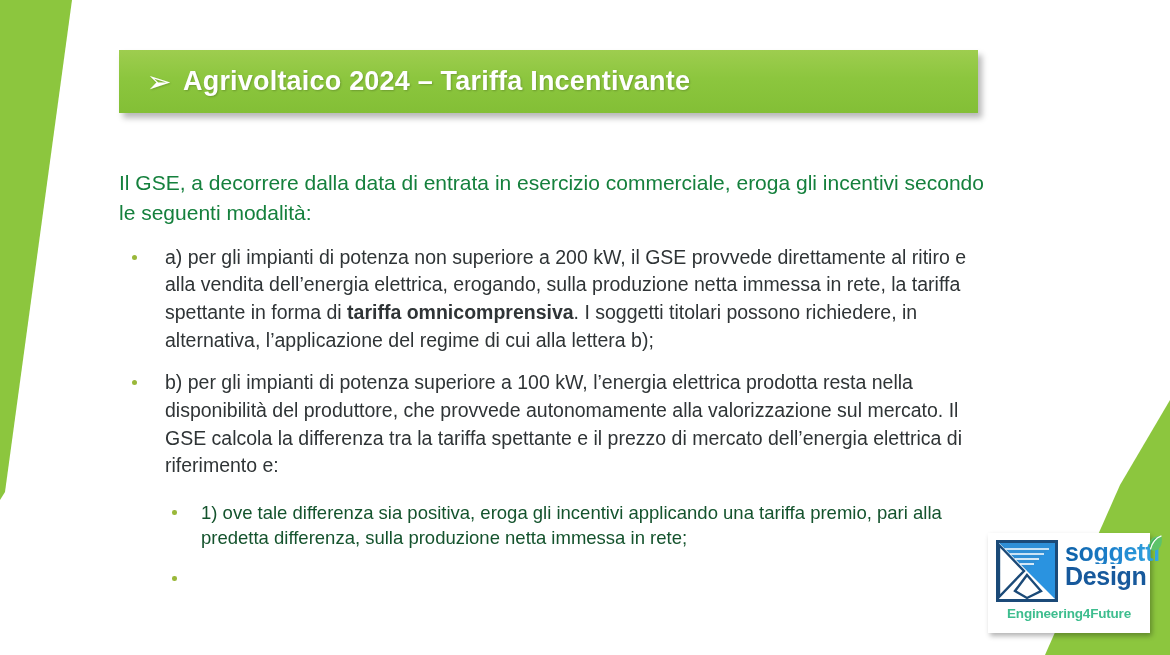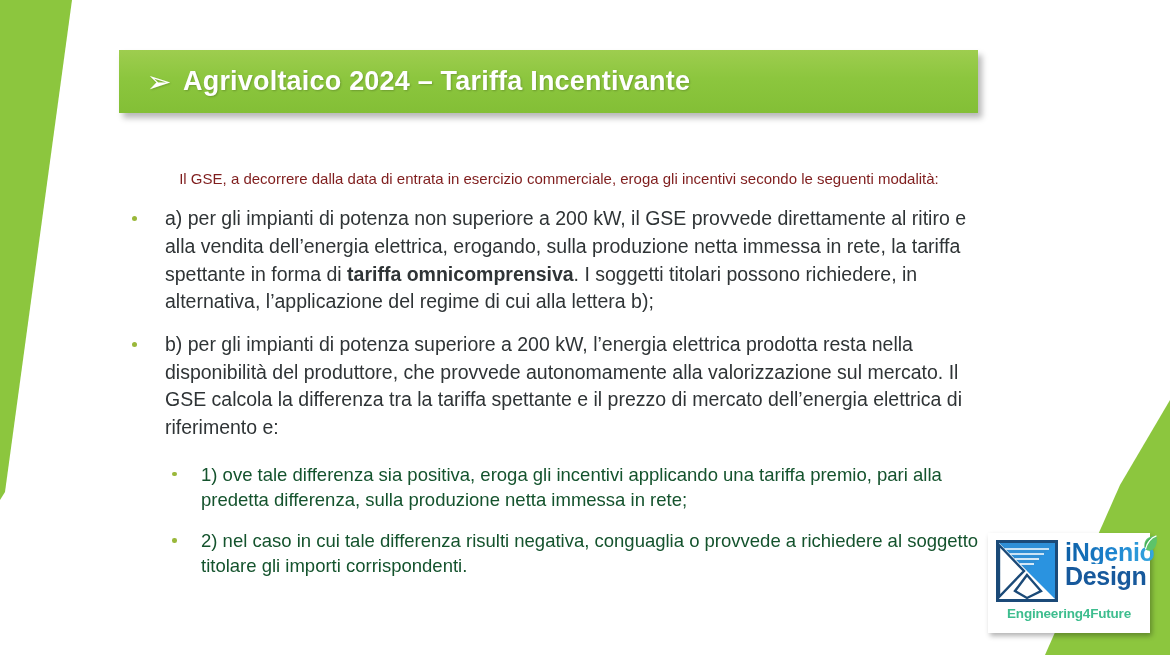--- a/index.html
+++ b/index.html
@@ -73,26 +73,25 @@
   }
 
   
   .content {
     position: absolute;
     left: 119px;
     top: 168px;
     width: 880px;
   }
   .intro {
-    color: #7f1d1d;
-    font-size: 15px;
+    color: #15803d;
+    font-size: 21px;
     line-height: 1.42;
     margin: 0 0 16px 0;
     font-family: "Liberation Sans", sans-serif;
-    text-align: center;
   }
   .bullet-item {
     position: relative;
     padding-left: 46px;
     margin-bottom: 15px;
     color: #2f3436;
     font-size: 19.5px;
     line-height: 1.42;
     font-family: "Liberation Sans", sans-serif;
     margin-top: 12px;
@@ -216,31 +215,30 @@
 
     <p class="intro">Il GSE, a decorrere dalla data di entrata in esercizio commerciale, eroga gli incentivi secondo le seguenti modalità:</p>
 
     <div class="bullet-item">
       <span class="dot"></span>
       <span>a) per gli impianti di potenza non superiore a 200 kW, il GSE provvede direttamente al ritiro e alla vendita dell’energia elettrica, erogando, sulla produzione netta immessa in rete, la tariffa spettante in forma di </span><span class="emph">tariffa omnicomprensiva</span><span>. I soggetti titolari possono richiedere, in alternativa, l’applicazione del regime di cui alla lettera b);</span>
     </div>
 
     <div class="bullet-item">
       <span class="dot"></span>
-      <span>b) per gli impianti di potenza superiore a 200 kW, l’energia elettrica prodotta resta nella disponibilità del produttore, che provvede autonomamente alla valorizzazione sul mercato. Il GSE calcola la differenza tra la tariffa spettante e il prezzo di mercato dell’energia elettrica di riferimento e:</span>
+      <span>b) per gli impianti di potenza superiore a 100 kW, l’energia elettrica prodotta resta nella disponibilità del produttore, che provvede autonomamente alla valorizzazione sul mercato. Il GSE calcola la differenza tra la tariffa spettante e il prezzo di mercato dell’energia elettrica di riferimento e:</span>
     </div>
 
     <div class="sublist">
       <div class="sub-item">
         <span class="dot"></span>
         <span>1) ove tale differenza sia positiva, eroga gli incentivi applicando una tariffa premio, pari alla predetta differenza, sulla produzione netta immessa in rete;</span>
       </div>
       <div class="sub-item">
         <span class="dot"></span>
-        <span>2) nel caso in cui tale differenza risulti negativa, conguaglia o provvede a richiedere al soggetto titolare gli importi corrispondenti.</span>
       </div>
     </div>
 
   </div>
 
   <div class="logo-card">
     <div class="logo-top">
 
       <svg class="logo-mark" viewBox="0 0 62 62">
         <rect x="1.5" y="1.5" width="59" height="59" fill="#ffffff" stroke="#1b4a78" stroke-width="3"></rect>
@@ -253,21 +251,21 @@
           <line x1="24" y1="24" x2="38" y2="24"></line>
         </g>
         <polygon points="3,3 31,31 3,59" fill="#ffffff"></polygon>
         <polygon points="3,5 28,31 3,57" fill="#ffffff" stroke="#1b4a78" stroke-width="2.4"></polygon>
         <polygon points="31,34 47,50 31,59 15,50" fill="#ffffff"></polygon>
         <polygon points="31,35 45,51 31,58 19,51" fill="#ffffff" stroke="#1b4a78" stroke-width="2.4"></polygon>
         <polygon points="3,59 31,31 59,59" fill="#2a93e0" opacity="0"></polygon>
       </svg>
 
       <div class="logo-words">
-        <span class="logo-ingenio">iNgenio</span>
+        <span class="logo-ingenio">soggetti</span>
         <span class="logo-design">Design</span>
         <svg class="logo-leaf" viewBox="0 0 20 22">
           <path d="M17 2 C6 2 2 8 3 15 C4 20 10 21 14 17 C18 13 18 7 17 2 Z" fill="#5dc36a"></path>
           <path d="M17 2 C11 4 6 10 4 18" stroke="#ffffff" stroke-width="1.4" fill="none"></path>
           <path d="M10 5 C6 7 4 11 3.5 15" stroke="#2f9c4e" stroke-width="0.9" fill="none"></path>
         </svg>
       </div>
     </div>
 
     <div class="logo-tagline">Engineering4Future</div>

